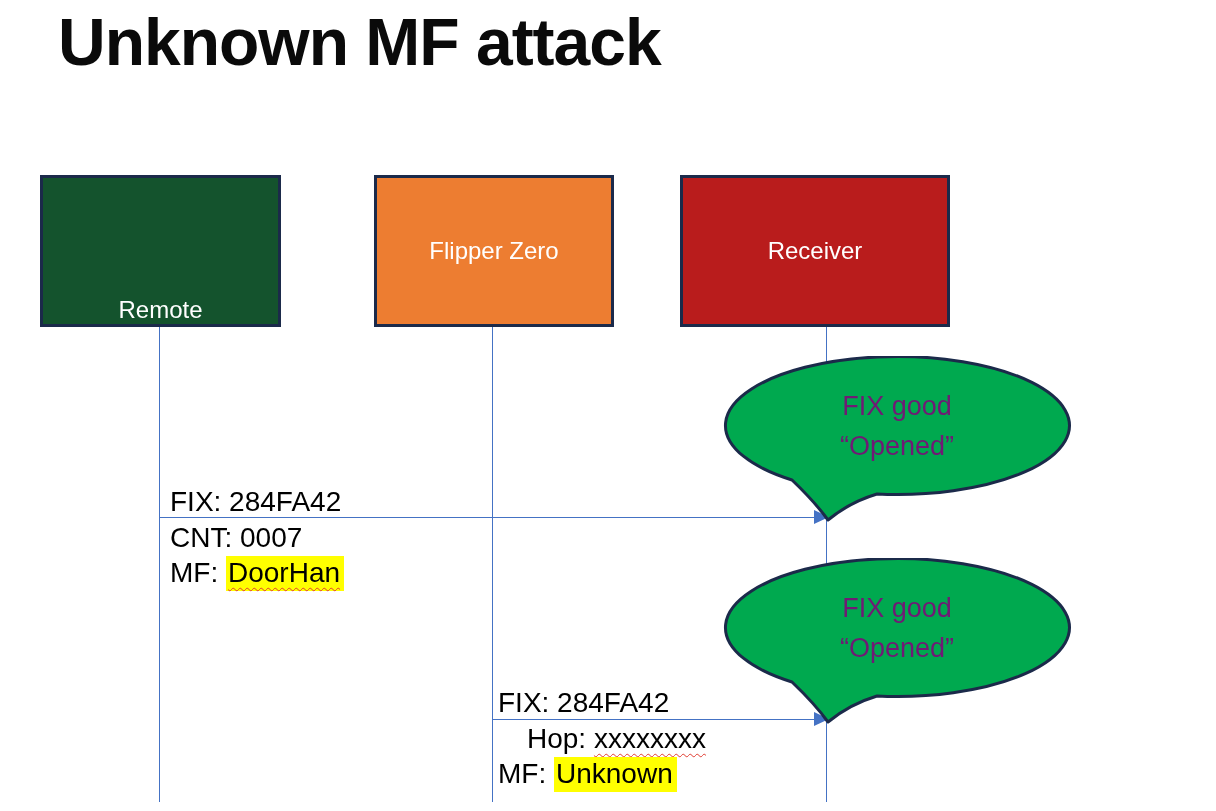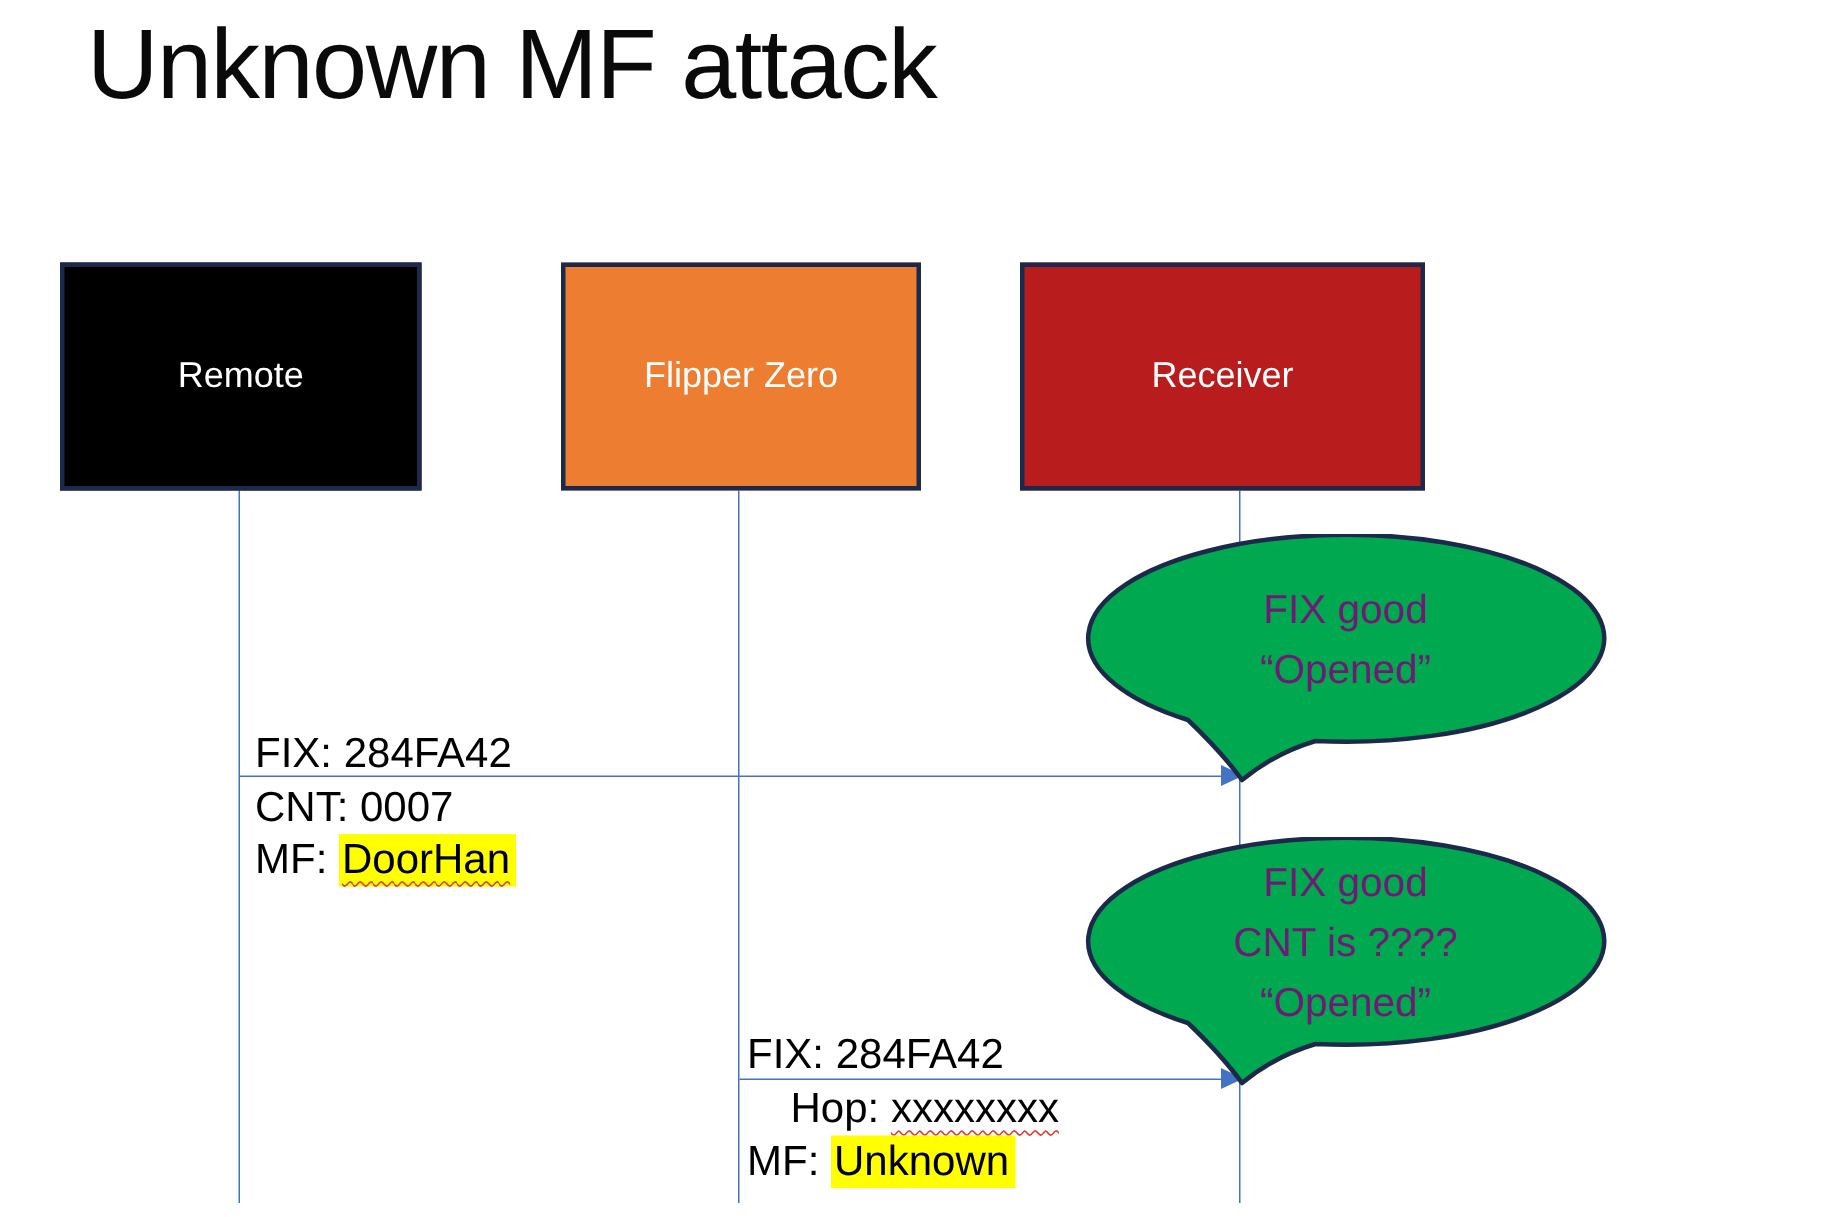--- a/index.html
+++ b/index.html
@@ -7,33 +7,33 @@
     width:1216px;height:811px;position:relative;overflow:hidden;
     background:#ffffff;
     font-family:"Liberation Sans", sans-serif;
     color:#000;
   }
   .abs{position:absolute;}
 
   
   .slide-title{
     left:58px;top:4px;
-    font-size:66px;font-weight:400;letter-spacing:-1px;
+    font-size:66px;font-weight:700;letter-spacing:-1px;
     color:#0a0a0a;white-space:nowrap;
   }
 
   
   .actor{
     top:175px;height:152px;
     border:3px solid #1B2A4A;
     box-sizing:border-box;
     display:flex;align-items:center;justify-content:center;
     color:#ffffff;font-size:24px;
   }
-  .actor-remote{left:40px;width:241px;background:#000000;}
+  .actor-remote{left:40px;width:241px;background:#14532d;align-items:flex-end;}
   .actor-flipper{left:374px;width:240px;background:#ED7D31;}
   .actor-receiver{left:680px;width:270px;background:#b91c1c;}
 
   
   .lifeline{
     width:1.4px;top:327px;height:475px;
     background:#4472C4;
   }
   .lifeline-remote{left:159px;}
   .lifeline-flipper{left:492px;}
@@ -120,15 +120,14 @@
 <div class="abs bubble-text bubble1-text">
   <div>FIX good</div>
   <div>“Opened”</div>
 </div>
 
 <svg class="abs bubble-svg bubble2" viewBox="0 0 350 170">
   <path d="M 106 164 Q 93 146 70 124 A 172 69 0 1 1 155 138 Q 128 146 106 164 Z" fill="#00A94F" stroke="#1B2A4A" stroke-width="3" stroke-linejoin="round"></path>
 </svg>
 <div class="abs bubble-text bubble2-text">
   <div>FIX good</div>
-  <div>CNT is ????</div>
   <div>“Opened”</div>
 </div>
 
 </body></html>

